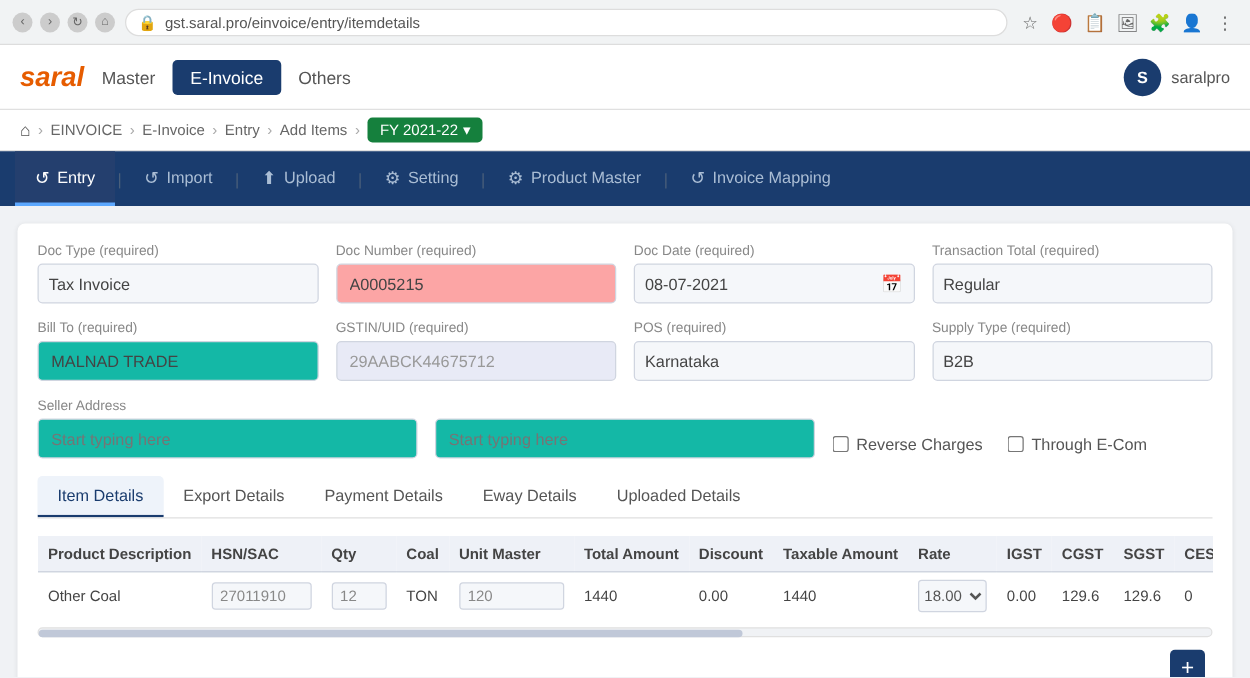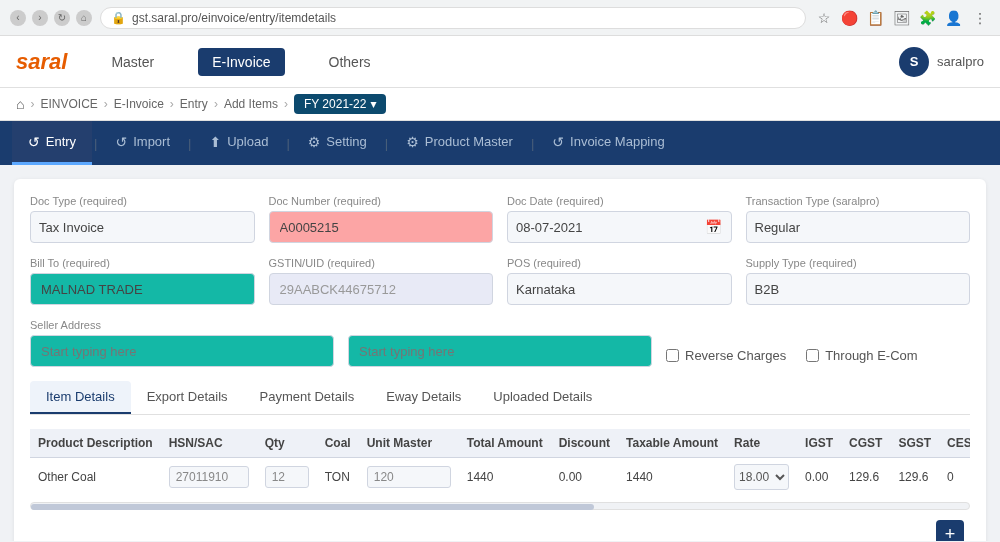--- a/index.html
+++ b/index.html
@@ -7,33 +7,33 @@
 
     
     .browser-bar { background: #f1f3f4; padding: 6px 10px; display: flex; align-items: center; gap: 8px; border-bottom: 1px solid #ddd; height: 36px; }
     .browser-controls { display: flex; gap: 6px; align-items: center; }
     .browser-btn { width: 16px; height: 16px; border-radius: 50%; border: none; background: #ccc; cursor: pointer; font-size: 10px; display: flex; align-items: center; justify-content: center; color: #666; }
     .url-bar { flex: 1; background: white; border: 1px solid #ddd; border-radius: 12px; padding: 3px 10px; font-size: 12px; color: #555; display: flex; align-items: center; gap: 6px; }
     .browser-actions { display: flex; gap: 6px; align-items: center; }
     .browser-action-icon { width: 20px; height: 20px; display: flex; align-items: center; justify-content: center; font-size: 14px; color: #666; cursor: pointer; }
 
     
-    .top-nav { background: white; height: 52px; display: flex; align-items: center; padding: 0 16px; border-bottom: 1px solid #e0e0e0; gap: 30px; }
+    .top-nav { background: white; height: 52px; display: flex; align-items: center; padding: 0 16px; border-bottom: 1px solid #e0e0e0; }
     .logo { color: #e65c00; font-size: 22px; font-weight: bold; font-style: italic; }
     .nav-item { padding: 6px 14px; font-size: 14px; color: #555; cursor: pointer; border-radius: 4px; }
     .nav-item.active { background: #1a3c6e; color: white; }
     .user-avatar { width: 30px; height: 30px; background: #1a3c6e; border-radius: 50%; color: white; display: flex; align-items: center; justify-content: center; font-size: 13px; font-weight: bold; }
     .user-label { font-size: 13px; color: #555; }
     .nav-right { margin-left: auto; display: flex; align-items: center; gap: 8px; }
 
     
     .breadcrumb-bar { background: white; padding: 6px 16px; display: flex; align-items: center; gap: 6px; font-size: 12px; color: #666; border-bottom: 1px solid #e0e0e0; }
     .breadcrumb-bar .sep { color: #aaa; }
     .breadcrumb-bar .home-icon { font-size: 14px; color: #555; }
-    .fy-badge { background: #0c4a6e; color: white; border-radius: 4px; padding: 3px 10px; font-size: 12px; cursor: pointer; display: flex; align-items: center; gap: 4px; }
+    .fy-badge { background: #15803d; color: white; border-radius: 4px; padding: 3px 10px; font-size: 12px; cursor: pointer; display: flex; align-items: center; gap: 4px; }
 
     
     .tab-bar { background: #1a3c6e; padding: 0 12px; display: flex; align-items: center; gap: 0; height: 44px; }
     .tab-item { display: flex; align-items: center; gap: 6px; padding: 0 16px; height: 100%; font-size: 13px; color: #aabdd4; cursor: pointer; border-bottom: 3px solid transparent; }
     .tab-item.active { color: white; background: #243f6e; border-bottom: 3px solid #5ca8ff; }
     .tab-item .tab-icon { font-size: 14px; }
     .tab-divider { color: #4a5f7a; padding: 0 2px; }
 
     
     .main-content { background: #f0f2f5; padding: 14px; height: calc(542px - 36px - 52px - 34px - 44px); overflow-y: auto; }
@@ -168,21 +168,21 @@
         <input class="form-control" type="text" style="background: #fca5a5;" value="A0005215">
       </div>
       <div class="form-group">
         <label class="form-label">Doc Date (required)</label>
         <div class="form-control-date-wrap">
           <input type="text" style="border: none; background: transparent; font-size: 13px; color: rgb(68, 68, 68); outline: none; flex: 1 1 0%;" value="08-07-2021">
           <span class="date-icon">📅</span>
         </div>
       </div>
       <div class="form-group">
-        <label class="form-label">Transaction Type (saralpro)</label>
+        <label class="form-label">Transaction Total (required)</label>
         <select class="form-control-select">
           <option>Regular</option>
         </select>
       </div>
     </div>
 
     <div class="form-row">
       <div class="form-group">
         <label class="form-label">Bill To (required)</label>
         <input class="form-control" type="text" value="MALNAD TRADE" style="">

